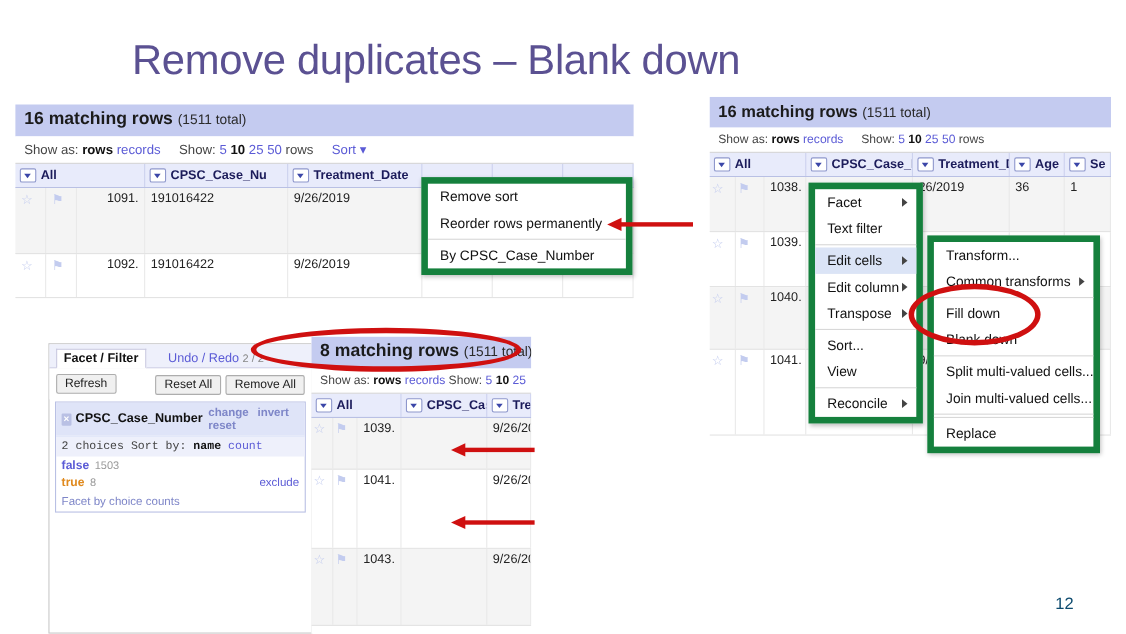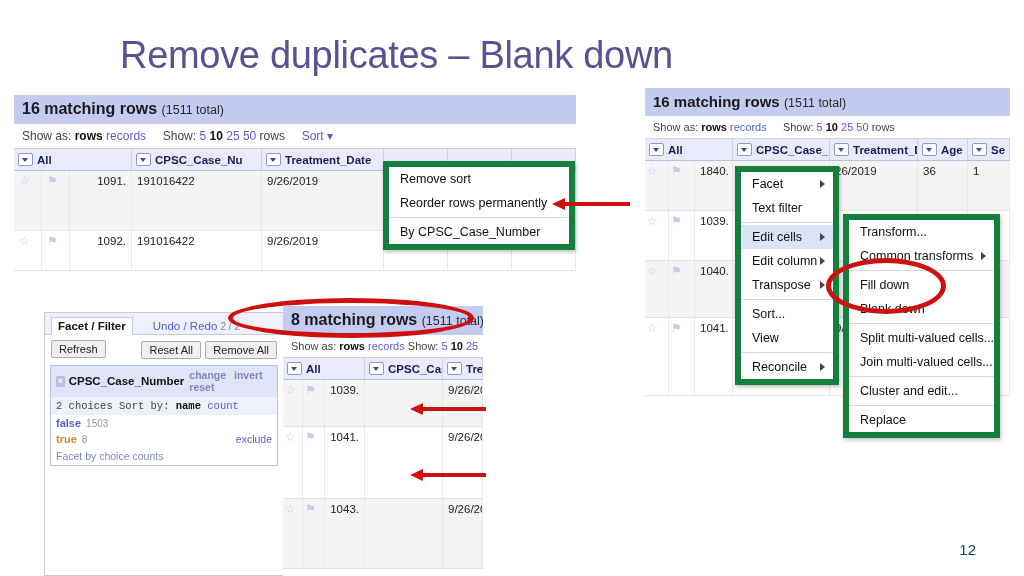--- a/index.html
+++ b/index.html
@@ -374,21 +374,21 @@
       </div>
       <div class="cell" style="width:42px;">
         <span class="caret"></span>
         <span>Se</span>
       </div>
     </div>
 
     <div class="row alt" style="width:365px;height:50px;">
       <div class="cell" style="width:24px;padding:4px 2px;"><span class="icn">☆</span></div>
       <div class="cell" style="width:26px;padding:4px 2px;"><span class="icn">⚑</span></div>
-      <div class="cell" style="width:38px;text-align:right;">1840.</div>
+      <div class="cell" style="width:38px;text-align:right;">1038.</div>
       <div class="cell" style="width:97px;"></div>
       <div class="cell" style="width:88px;">26/2019</div>
       <div class="cell" style="width:50px;">36</div>
       <div class="cell" style="width:42px;">1</div>
     </div>
 
     <div class="row" style="width:365px;height:50px;">
       <div class="cell" style="width:24px;padding:4px 2px;"><span class="icn">☆</span></div>
       <div class="cell" style="width:26px;padding:4px 2px;"><span class="icn">⚑</span></div>
       <div class="cell" style="width:38px;text-align:right;">1039.</div>
@@ -448,21 +448,20 @@
     <div class="mi">
       <span>Common transforms</span><i class="arrow"></i>
     </div>
     <div class="sep"></div>
     <div class="mi">Fill down</div>
     <div class="mi">Blank down</div>
     <div class="sep"></div>
     <div class="mi">Split multi-valued cells...</div>
     <div class="mi">Join multi-valued cells...</div>
     <div class="sep"></div>
-    <div class="mi">Cluster and edit...</div>
     <div class="sep"></div>
     <div class="mi">Replace</div>
   </div>
 
   <div class="r-ellipse" style="left:826px;top:258px;width:120px;height:56px;"></div>
 
   <div id="page-num">12</div>
 </div>
 
 </body></html>

